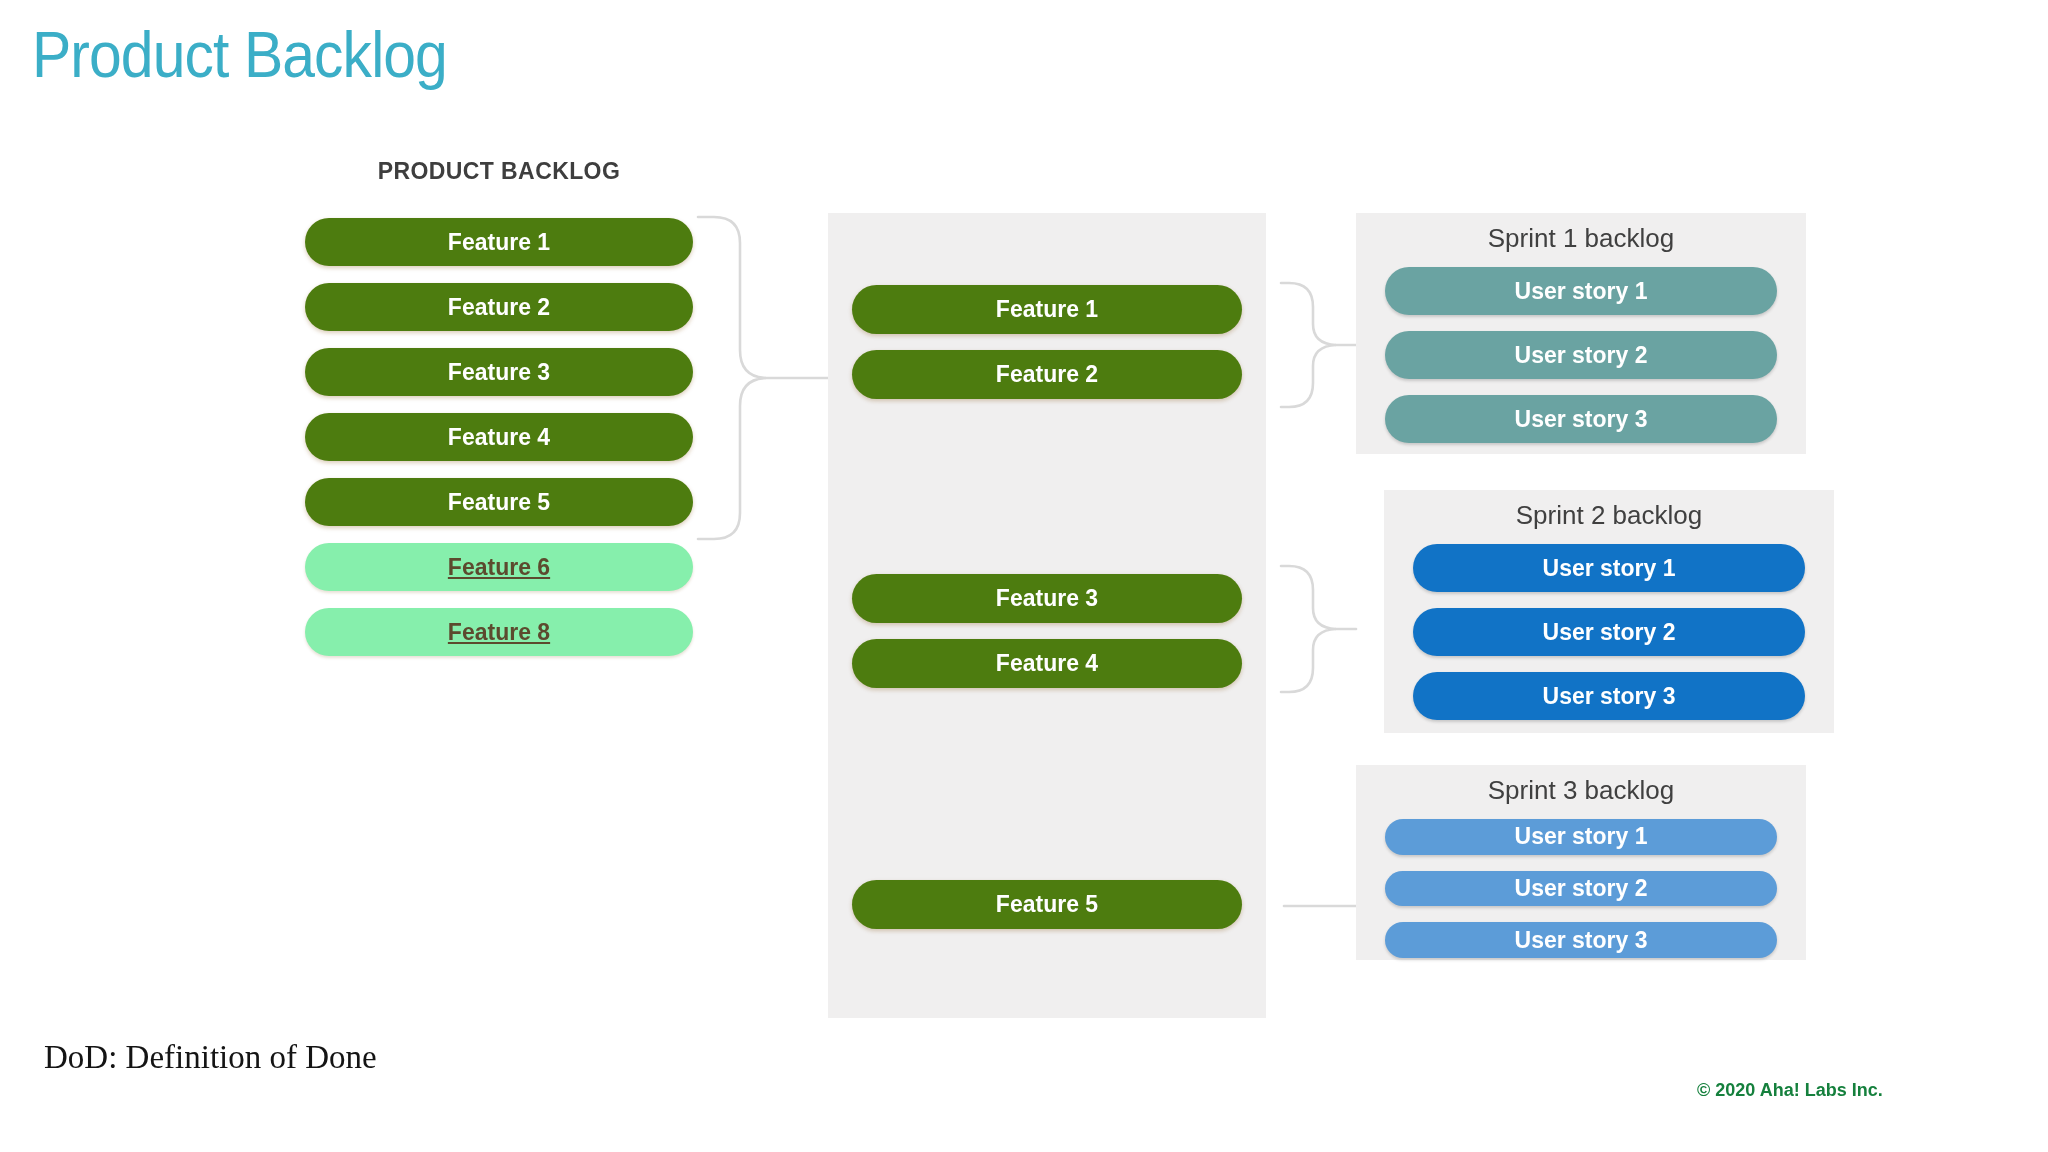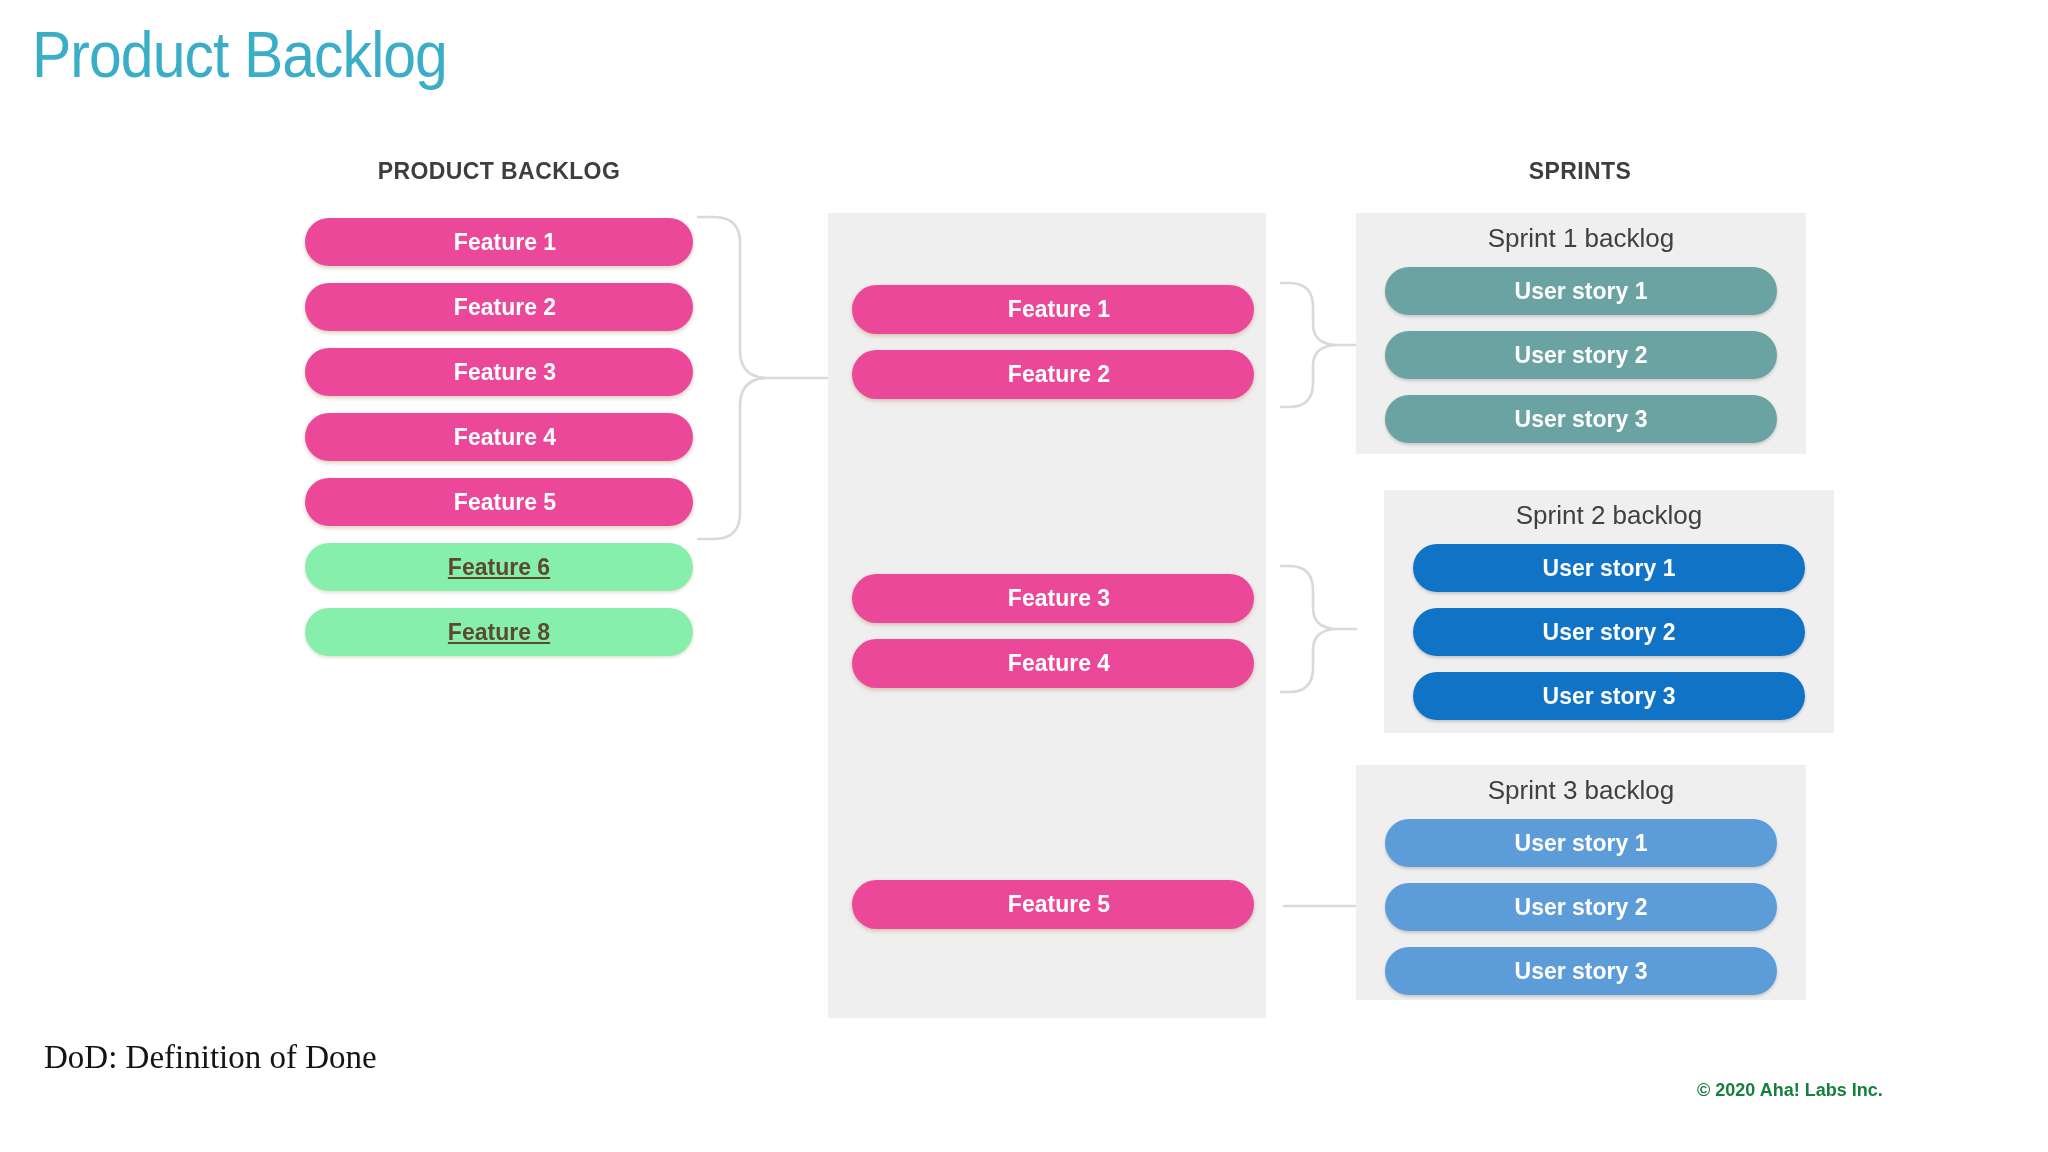--- a/index.html
+++ b/index.html
@@ -20,21 +20,21 @@
   .h-release{left:823px;}
   .h-sprints{left:1355px;}
 
   .connectors{position:absolute;left:0;top:0;width:2048px;height:1152px;}
   .connectors path{fill:none;stroke:#D9D9D9;stroke-width:2.6px;stroke-linecap:round;}
 
   .pill{
     height:48px;border-radius:26px;display:flex;align-items:center;justify-content:center;
     font-size:23px;font-weight:bold;white-space:nowrap;
   }
-  .orange{background:#ec4899;color:#ffffff;box-shadow:0 2px 4px rgba(130,80,10,.28);padding-left:12px;}
+  .orange{background:#4d7c0f;color:#ffffff;box-shadow:0 2px 4px rgba(130,80,10,.28);}
   .orange-light{background:#86efac;color:#5C4A2E;box-shadow:0 2px 3px rgba(130,90,30,.18);text-decoration:underline;}
 
   .backlog-col{
     position:absolute;left:305px;top:218px;width:388px;
     display:flex;flex-direction:column;gap:17px;
   }
 
   .panel{position:absolute;background:#F0EFEF;}
   .release-panel{left:828px;top:213px;width:438px;height:805px;}
   .release-panel .pill{position:absolute;left:24px;width:390px;height:49px;}
@@ -43,21 +43,21 @@
   .rf3{top:361px;}
   .rf4{top:426px;}
   .rf5{top:667px;}
 
   .sprint-panel{
     left:1356px;width:450px;box-sizing:border-box;
     padding:6px 29px 2px 29px;display:flex;flex-direction:column;gap:16px;
   }
   .sprint-1{top:213px;height:241px;}
   .sprint-2{top:490px;height:243px;margin-left:28px;}
-  .sprint-3{top:765px;height:235px;}
+  .sprint-3{top:765px;height:195px;}
   .sprint-label{
     height:36px;line-height:38px;text-align:center;
     font-size:26px;color:#404040;margin-bottom:-4px;white-space:nowrap;
   }
   .story{color:#ffffff;box-shadow:0 2px 3px rgba(60,60,60,.22);}
   .sprint-1 .story{background:#6AA3A2;}
   .sprint-2 .story{background:#1173C6;}
   .sprint-3 .story{background:#5C9CD8;}
 
   .footnotes{
@@ -70,21 +70,20 @@
   }
 </style>
 </head>
 <body>
 
 <div class="slide">
 
   <h1 class="title">Product Backlog</h1>
 
   <div class="col-header h-backlog">PRODUCT BACKLOG</div>
-  <div class="col-header h-sprints">SPRINTS</div>
 
   <svg class="connectors" viewBox="0 0 2048 1152">
     <path d="M 698 217 L 714 217 Q 740 217 740 243 L 740 350 Q 740 377 766 378 Q 740 379 740 406 L 740 513 Q 740 539 714 539 L 698 539"></path>
     <path d="M 766 378 L 828 378"></path>
     <path d="M 1281 283 L 1289 283 Q 1313 283 1313 307 L 1313 324 Q 1313 344 1336 345 Q 1313 346 1313 366 L 1313 383 Q 1313 407 1289 407 L 1281 407"></path>
     <path d="M 1336 345 L 1356 345"></path>
     <path d="M 1281 566 L 1289 566 Q 1313 566 1313 590 L 1313 608 Q 1313 628 1336 629 Q 1313 630 1313 650 L 1313 668 Q 1313 692 1289 692 L 1281 692"></path>
     <path d="M 1336 629 L 1356 629"></path>
     <path d="M 1284 906 L 1356 906"></path>
   </svg>

